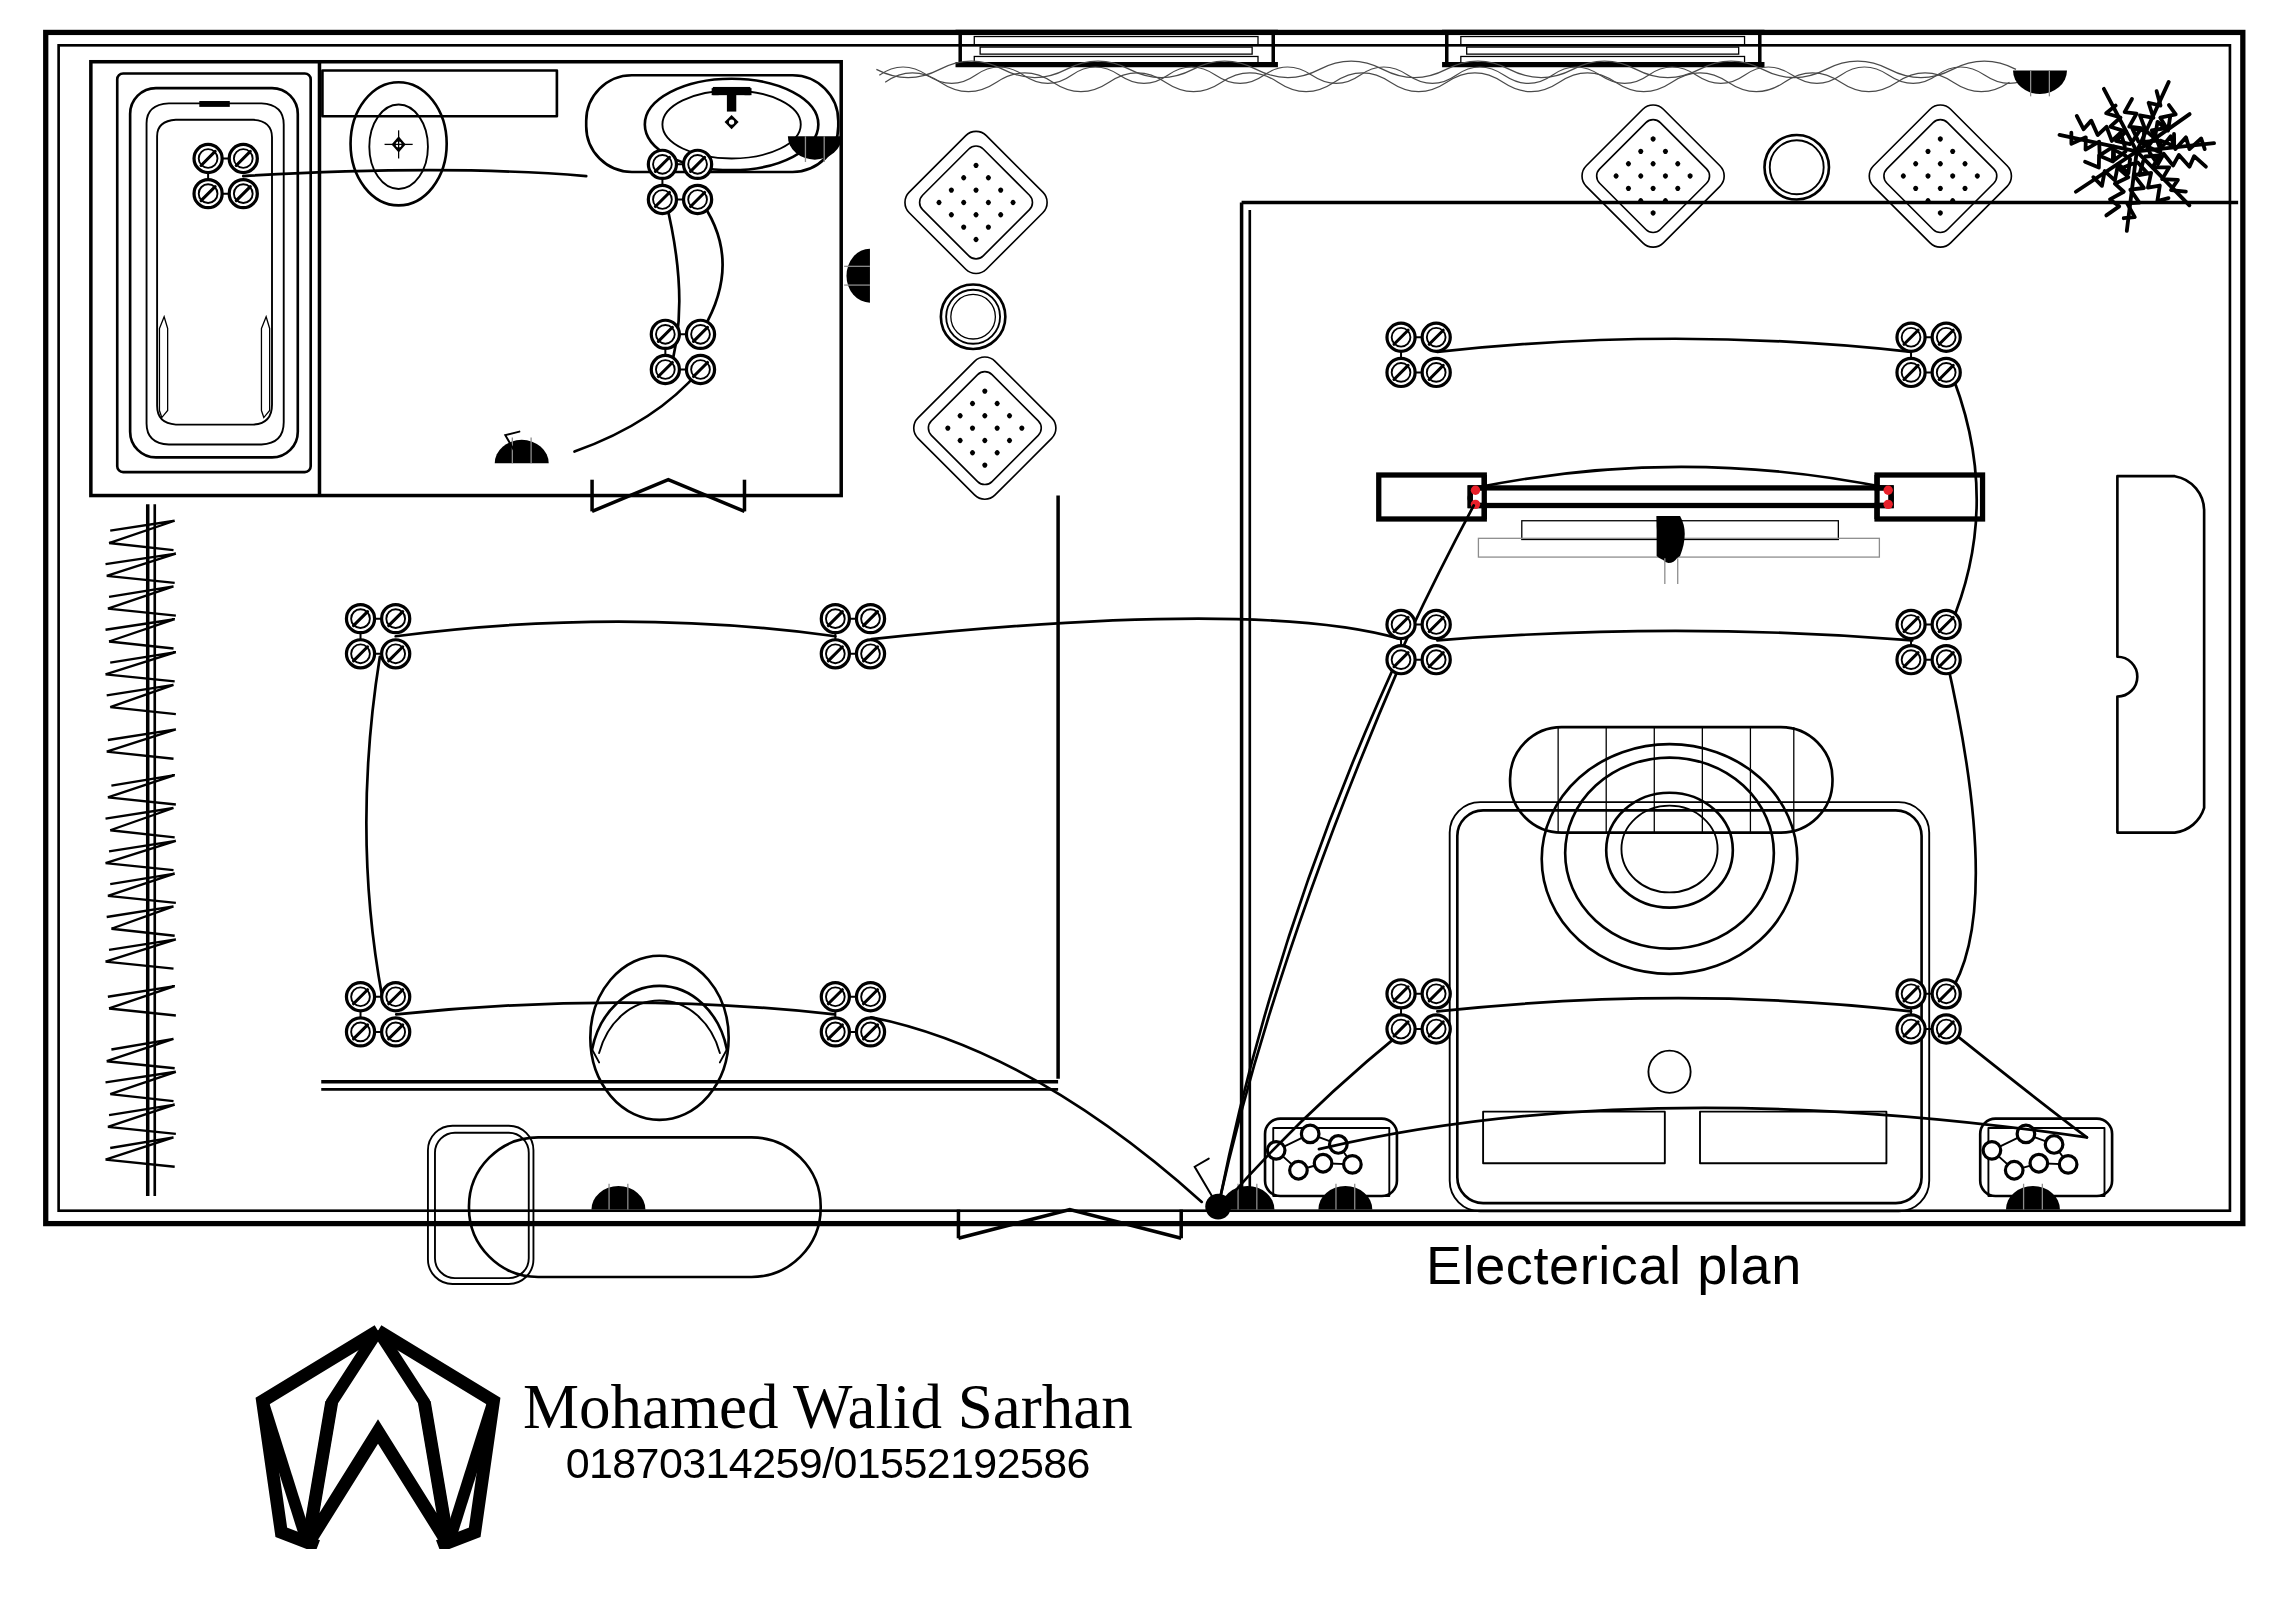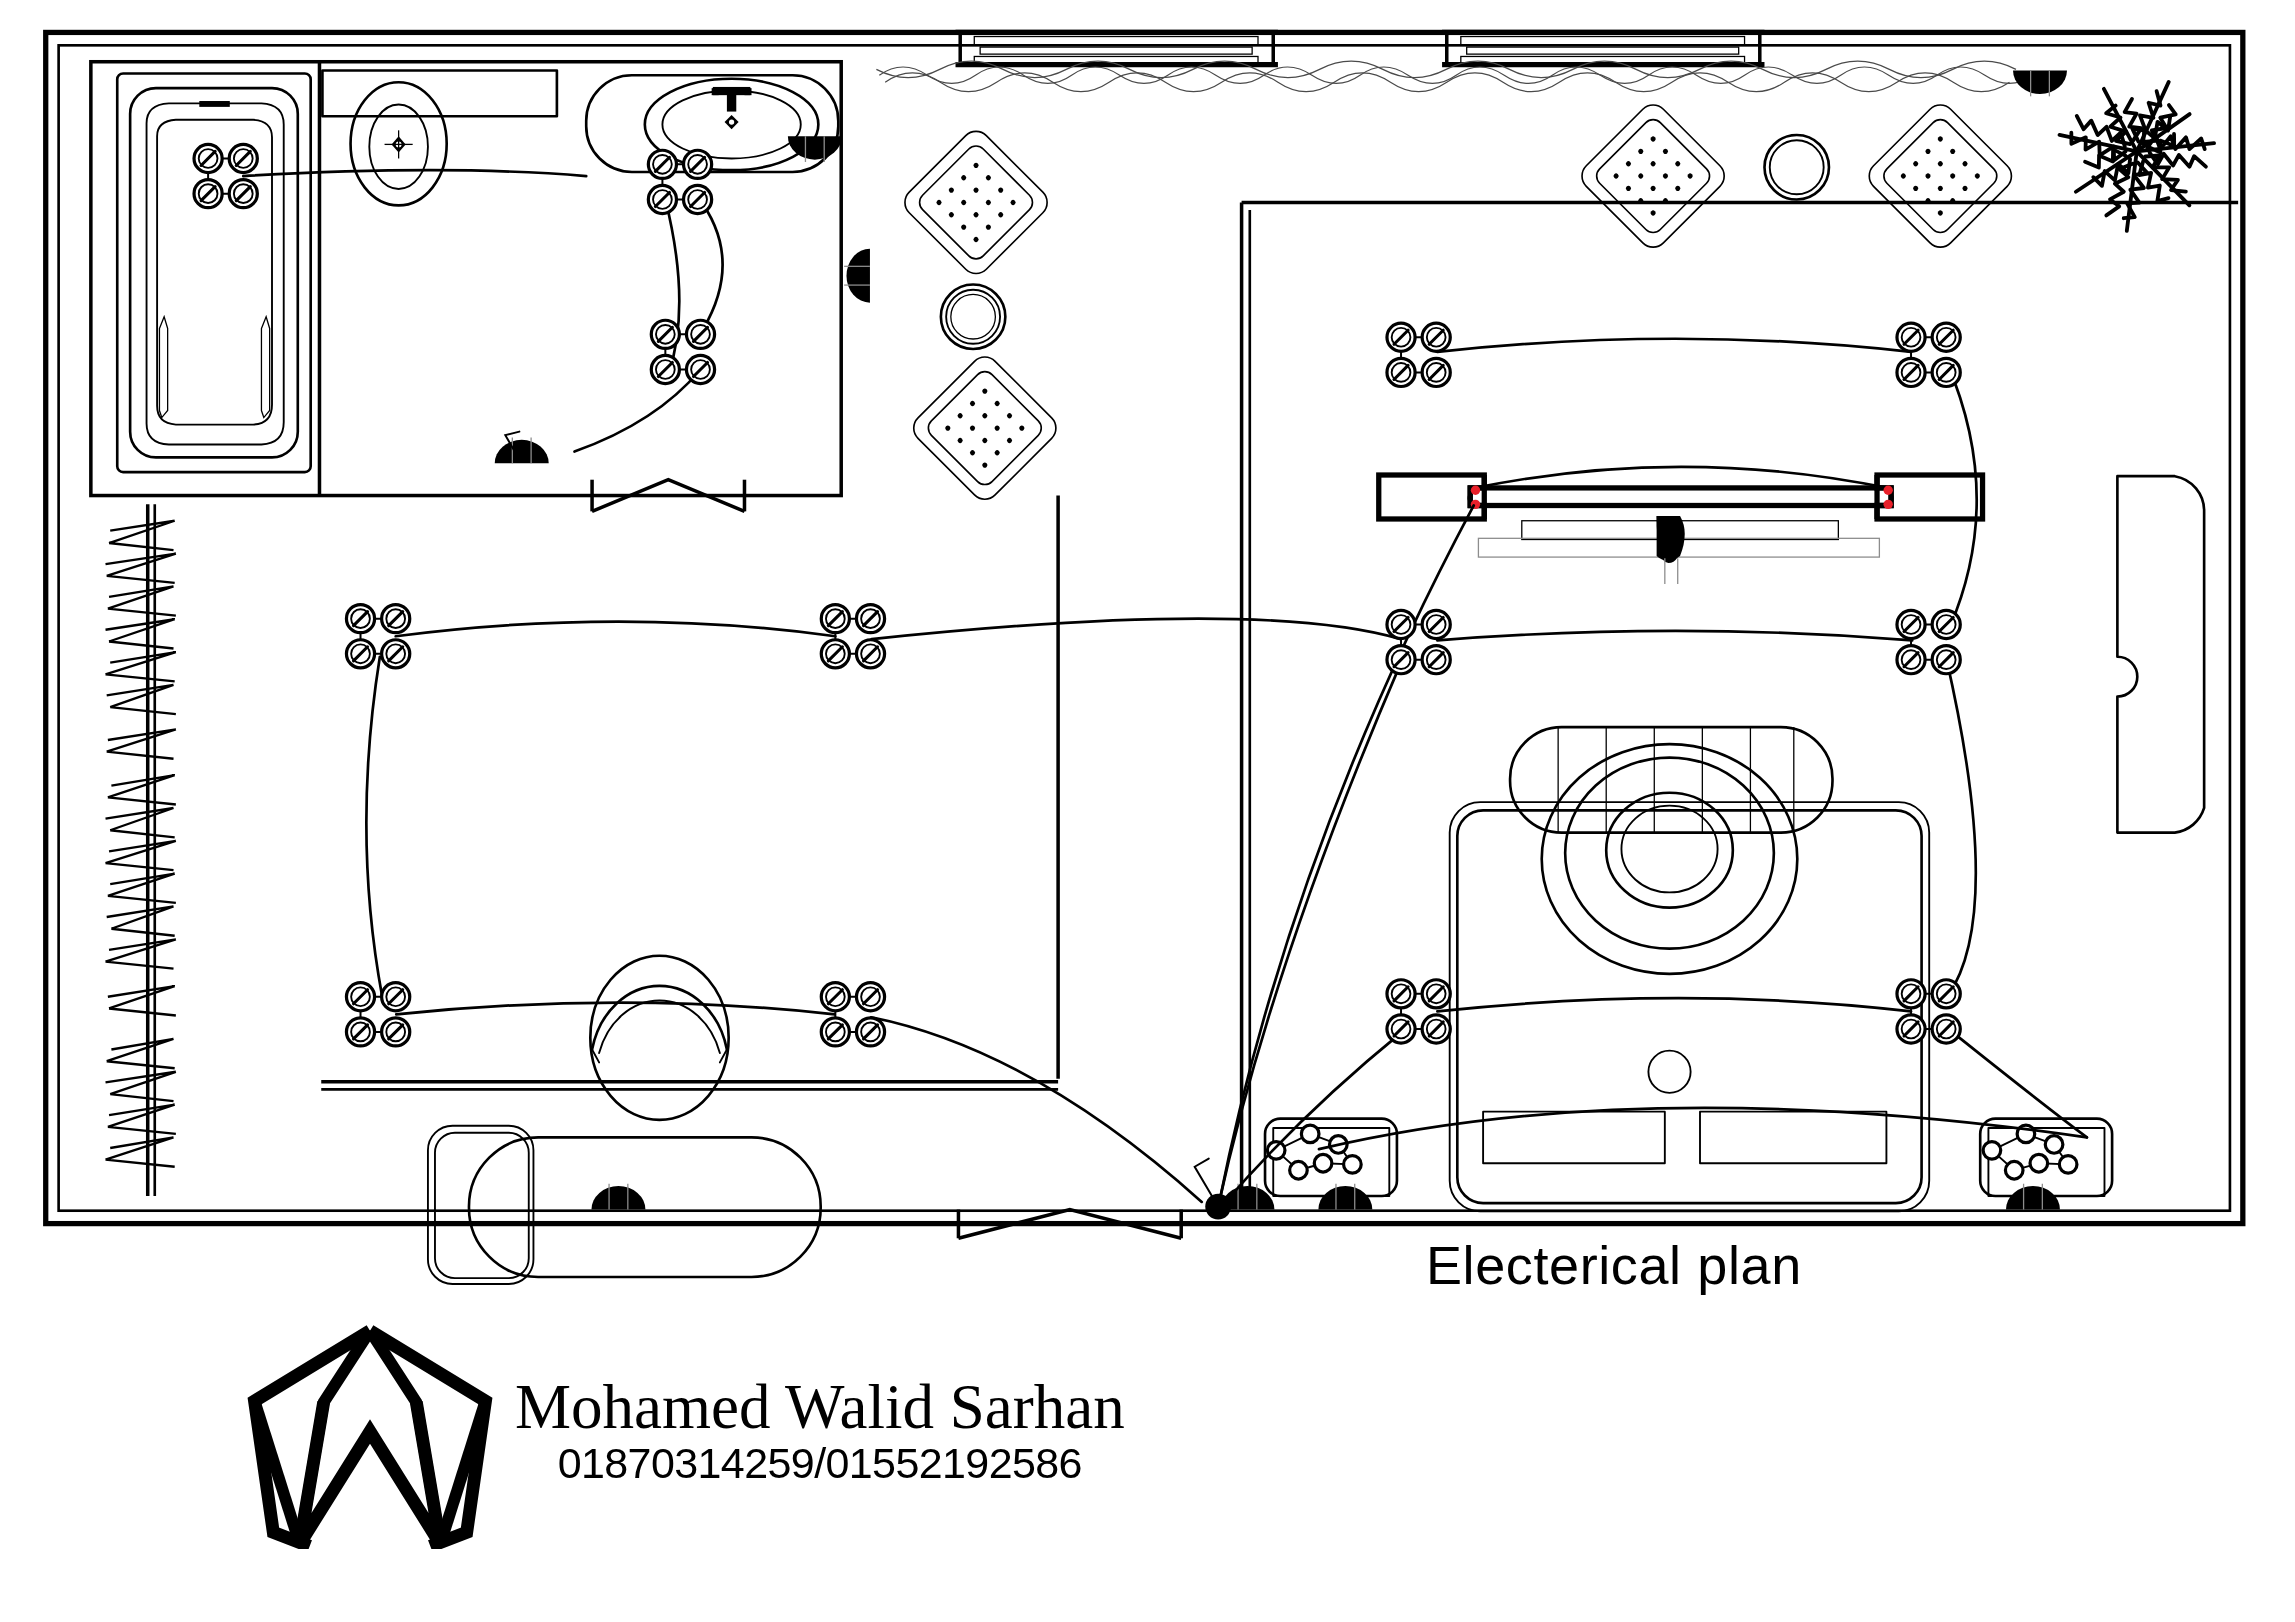--- a/index.html
+++ b/index.html
@@ -53,21 +53,21 @@
     font-family: "Liberation Sans", sans-serif;
     font-size: 54px;
     font-weight: 400;
     letter-spacing: 0.6px;
     color: #000;
     white-space: nowrap;
   }
   
   #signature {
     position: absolute;
-    left: 244px;
+    left: 252px;
     top: 1308px;
     width: 997px;
     height: 246px;
     display: flex;
     flex-direction: row;
     align-items: center;
   }
   #logo-wrap {
     width: 252px;
     height: 235px;

